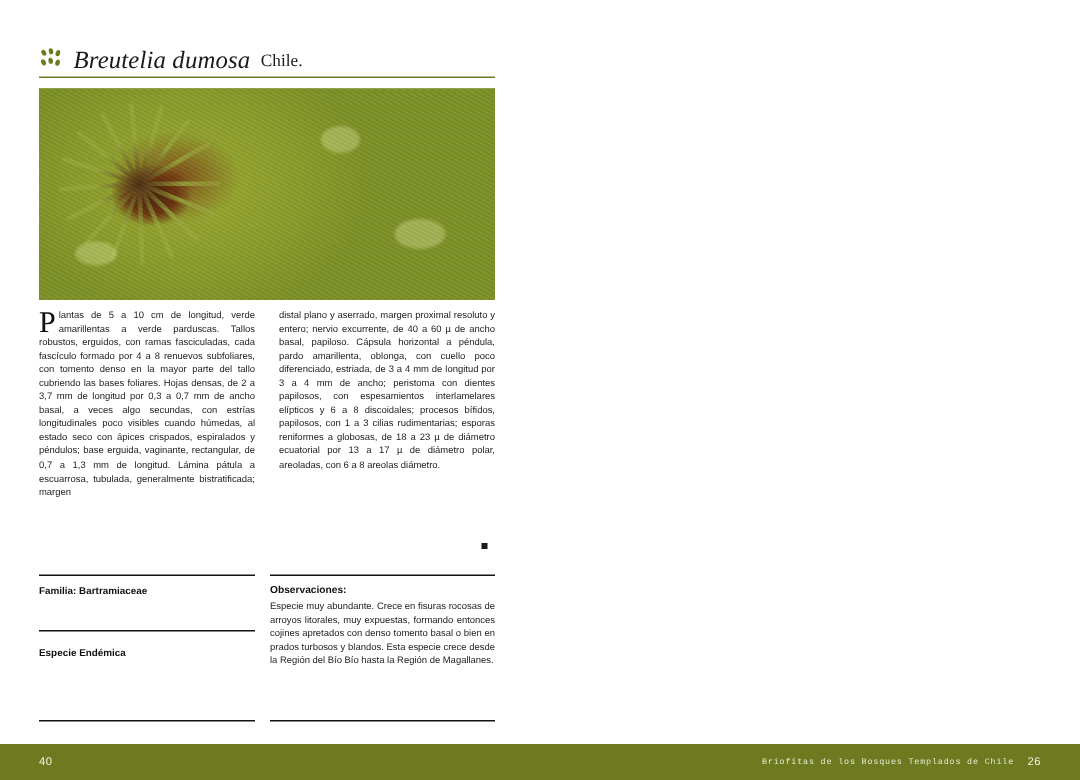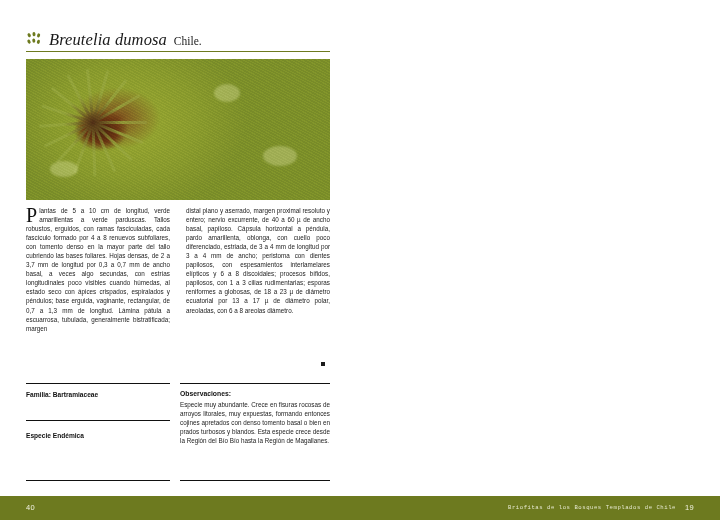--- a/index.html
+++ b/index.html
@@ -244,16 +244,16 @@
   <div id="right-page">
 
     
 
     
   </div>
 
   <div id="footer">
     <span class="pg-left">40</span>
     <span class="run-head">Briofitas de los Bosques Templados de Chile</span>
-    <span class="pg-right">19</span>
+    <span class="pg-right">26</span>
   </div>
 
 </div>
 
 </body></html>

